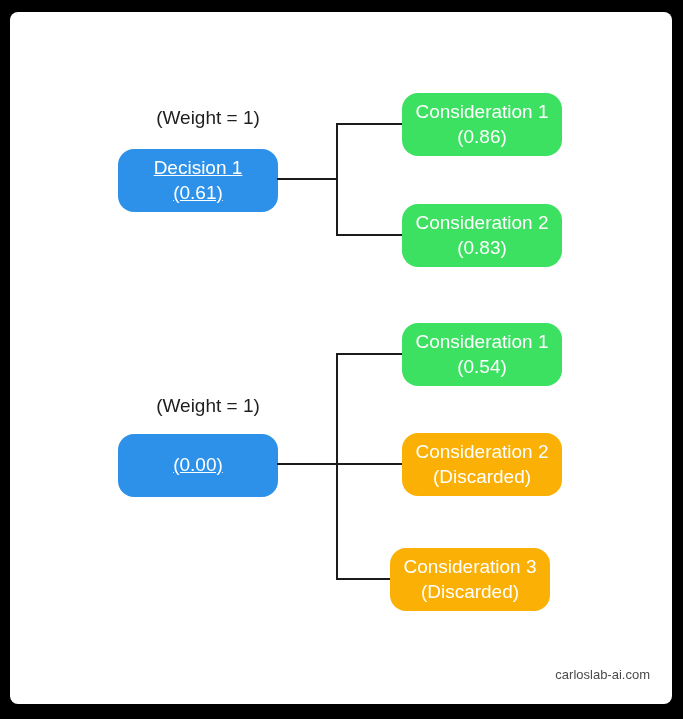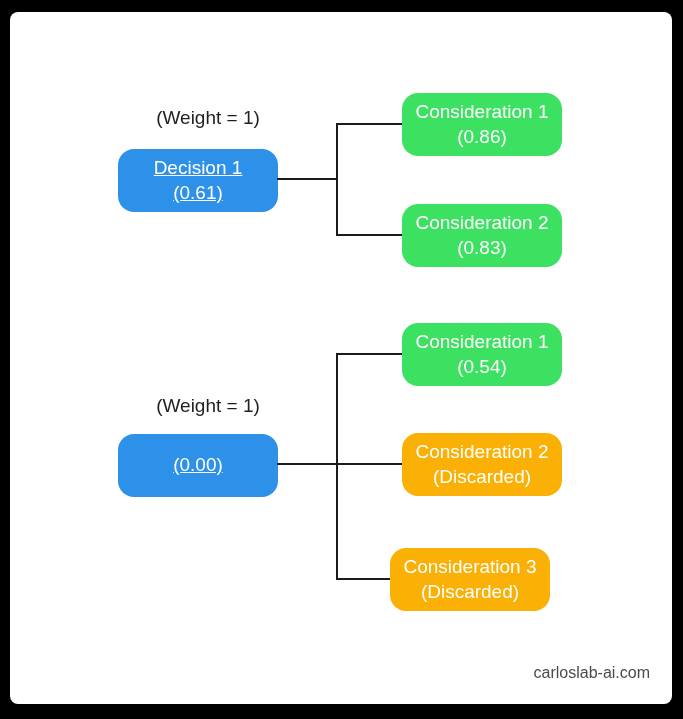--- a/index.html
+++ b/index.html
@@ -68,21 +68,21 @@
   
   .t2-mid   { left: 267px; top: 451px; width: 125px; height: 2px; }
   .t2-vert  { left: 326px; top: 341px; width: 2px;  height: 227px; }
   .t2-top   { left: 328px; top: 341px; width: 64px; height: 2px; }
   .t2-bot   { left: 328px; top: 566px; width: 64px; height: 2px; }
 
   .watermark {
     position: absolute;
     right: 22px;
     bottom: 22px;
-    font-size: 16px;
+    font-size: 13px;
     color: var(--watermark-text, #4a4a4a);
   }
 </style>
 </head>
 <body>
 
 <div class="canvas">
 
   <div class="weight-label weight-1">(Weight = 1)</div>
 

